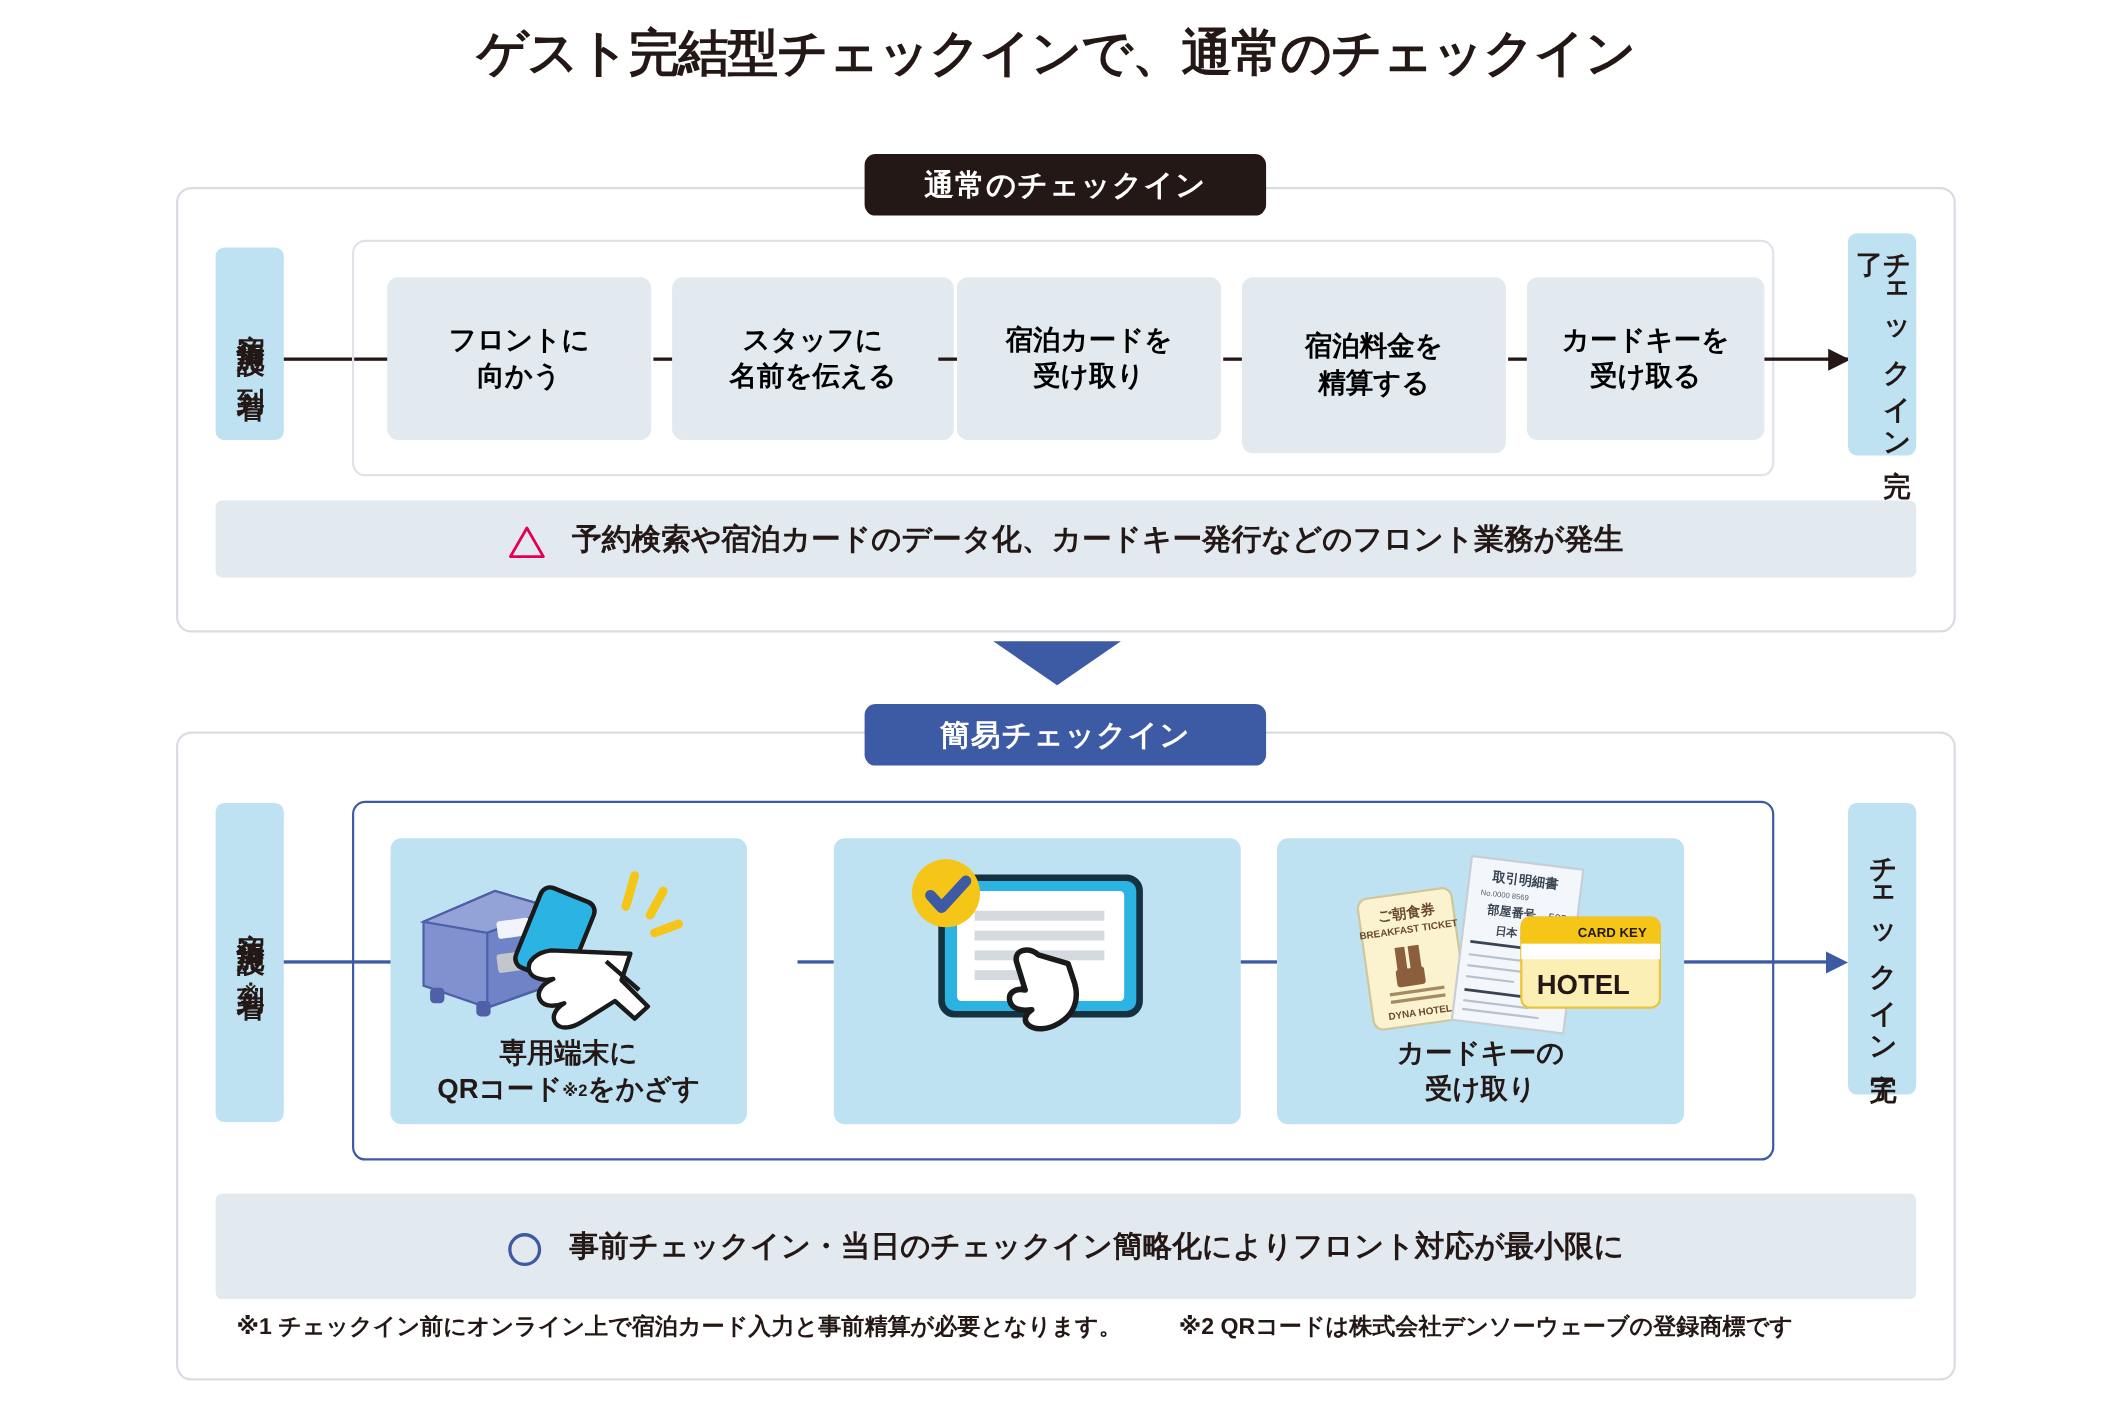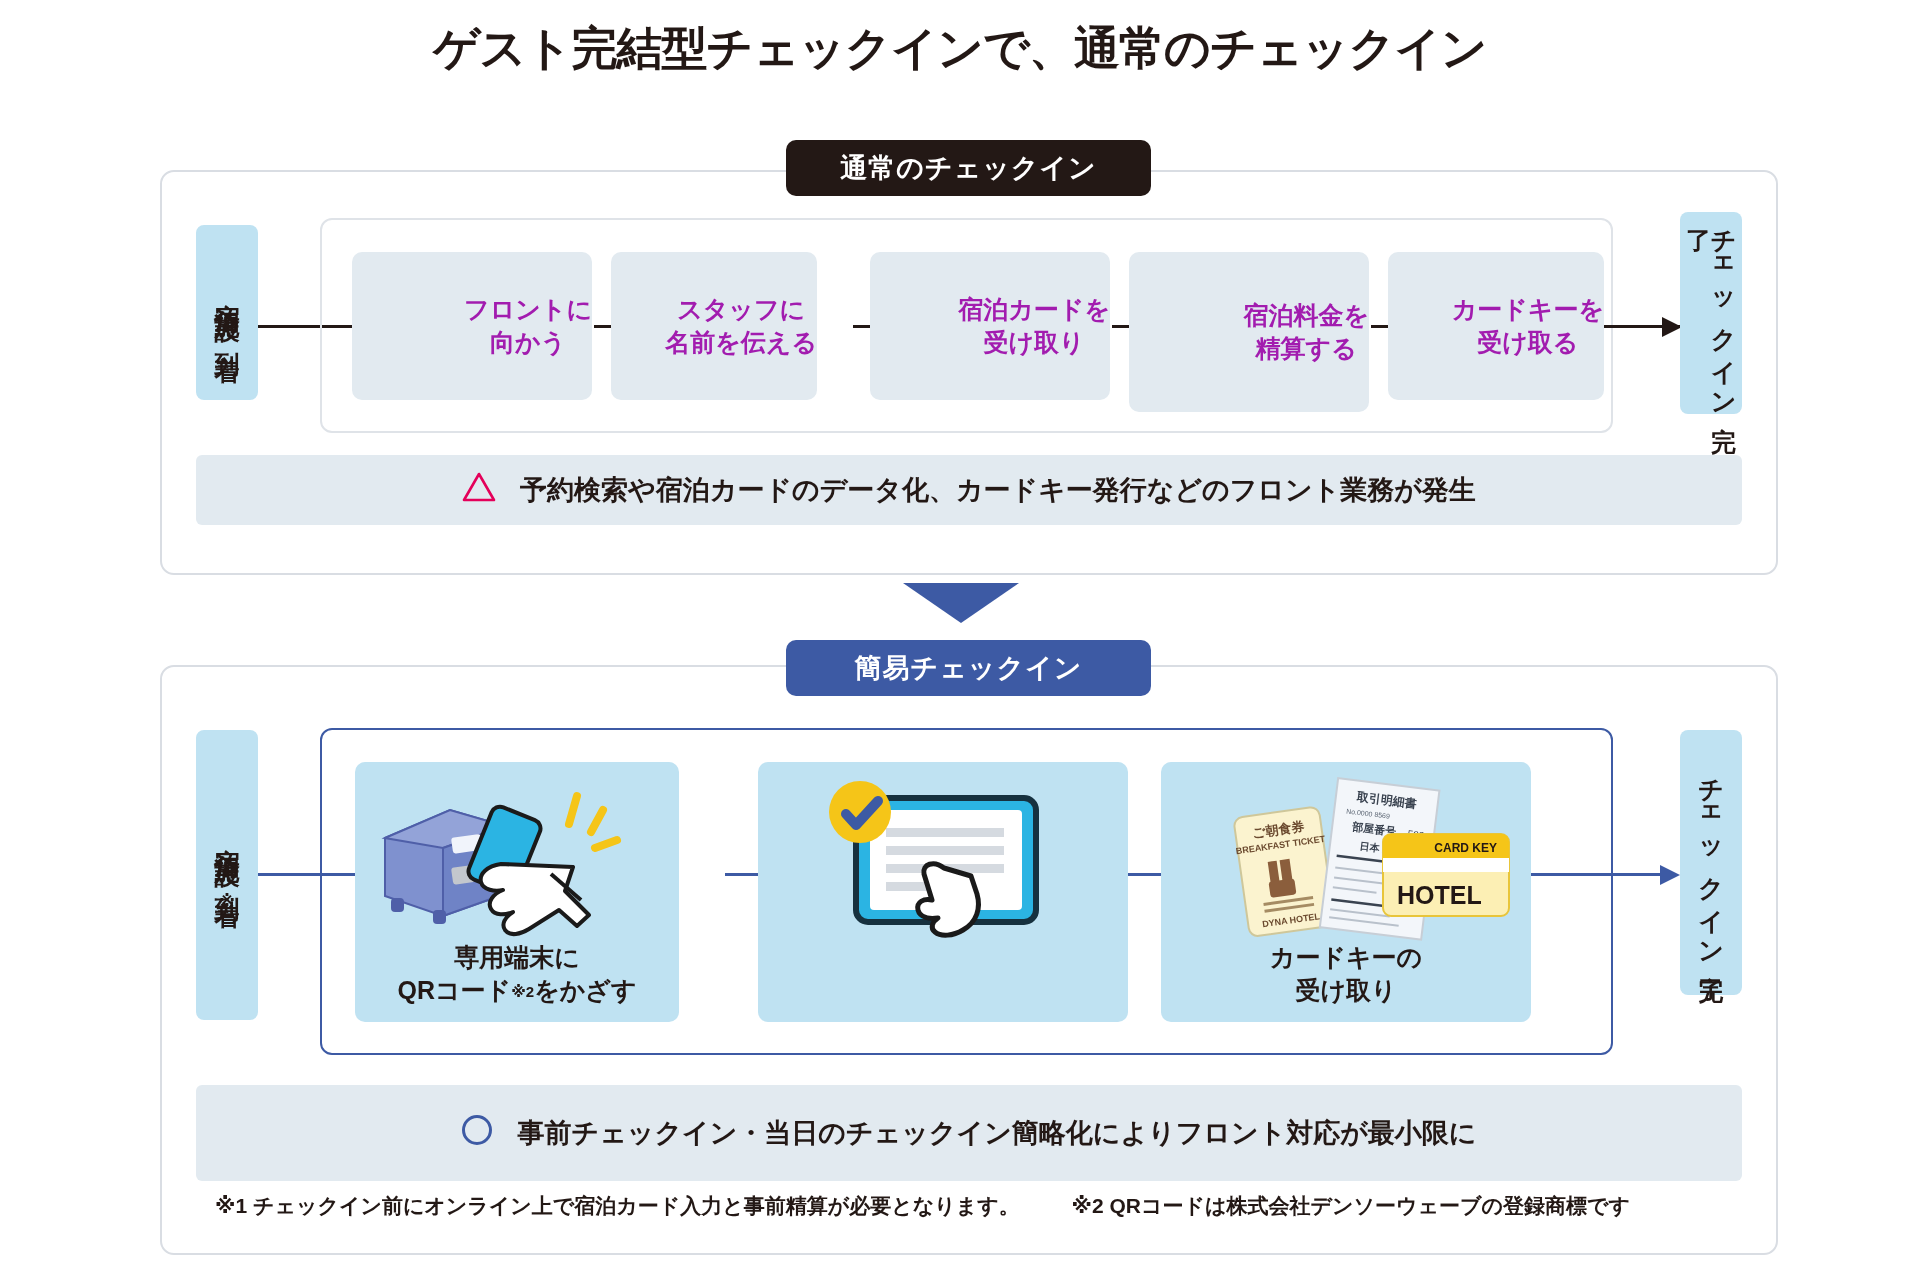--- a/index.html
+++ b/index.html
@@ -84,28 +84,28 @@
   #flow-normal-frame {
     position: absolute; left: 320px; top: 218px;
     width: 1293px; height: 215px;
     border: 2px solid #dfe3e8;
     border-radius: 12px;
   }
   .step-box {
     position: absolute;
     background: #e2eaf0;
     border-radius: 10px;
-    display: flex; align-items: center; justify-content: flex-end;
+    display: flex; align-items: center; justify-content: center;
     text-align: center;
-    font-size: 25px; font-weight: 700; color: #a21caf;
+    font-size: 25px; font-weight: 700; color: #000000;
     line-height: 1.32;
     letter-spacing: 0px;
   }
   #step1 { left: 352px;  top: 252px; width: 240px; height: 148px; }
-  #step2 { left: 611px;  top: 252px; width: 206px; height: 148px; }
+  #step2 { left: 611px;  top: 252px; width: 256px; height: 148px; }
   #step3 { left: 870px;  top: 252px; width: 240px; height: 148px; }
   #step4 { left: 1129px; top: 252px; width: 240px; height: 160px; }
   #step5 { left: 1388px; top: 252px; width: 216px; height: 148px; }
 
   
   .dash {
     position: absolute; top: 325px; height: 3px; width: 24px;
     background: #231815;
   }
   #dash1 { left: 594px; }
@@ -128,21 +128,21 @@
   
   .note-bar {
     position: absolute;
     background: #e2eaf0;
     border-radius: 6px;
     display: flex; align-items: center;
     font-size: 27px; font-weight: 700; color: #231815;
   }
   #note-normal { left: 196px; top: 455px; width: 1546px; height: 70px; }
   #note-easy   { left: 196px; top: 1085px; width: 1546px; height: 96px; }
-  .note-inner { display: flex; align-items: flex-start; margin: 0 auto; }
+  .note-inner { display: flex; align-items: flex-end; margin: 0 auto; }
   .icon-warning { width: 34px; height: 30px; margin-right: 24px; flex: none; }
   .icon-circle {
     width: 30px; height: 30px; border: 3px solid #3d5aa4;
     border-radius: 50%; margin-right: 26px; flex: none;
   }
 
   
   #flow-easy-frame {
     position: absolute; left: 320px; top: 728px;
     width: 1293px; height: 327px;

